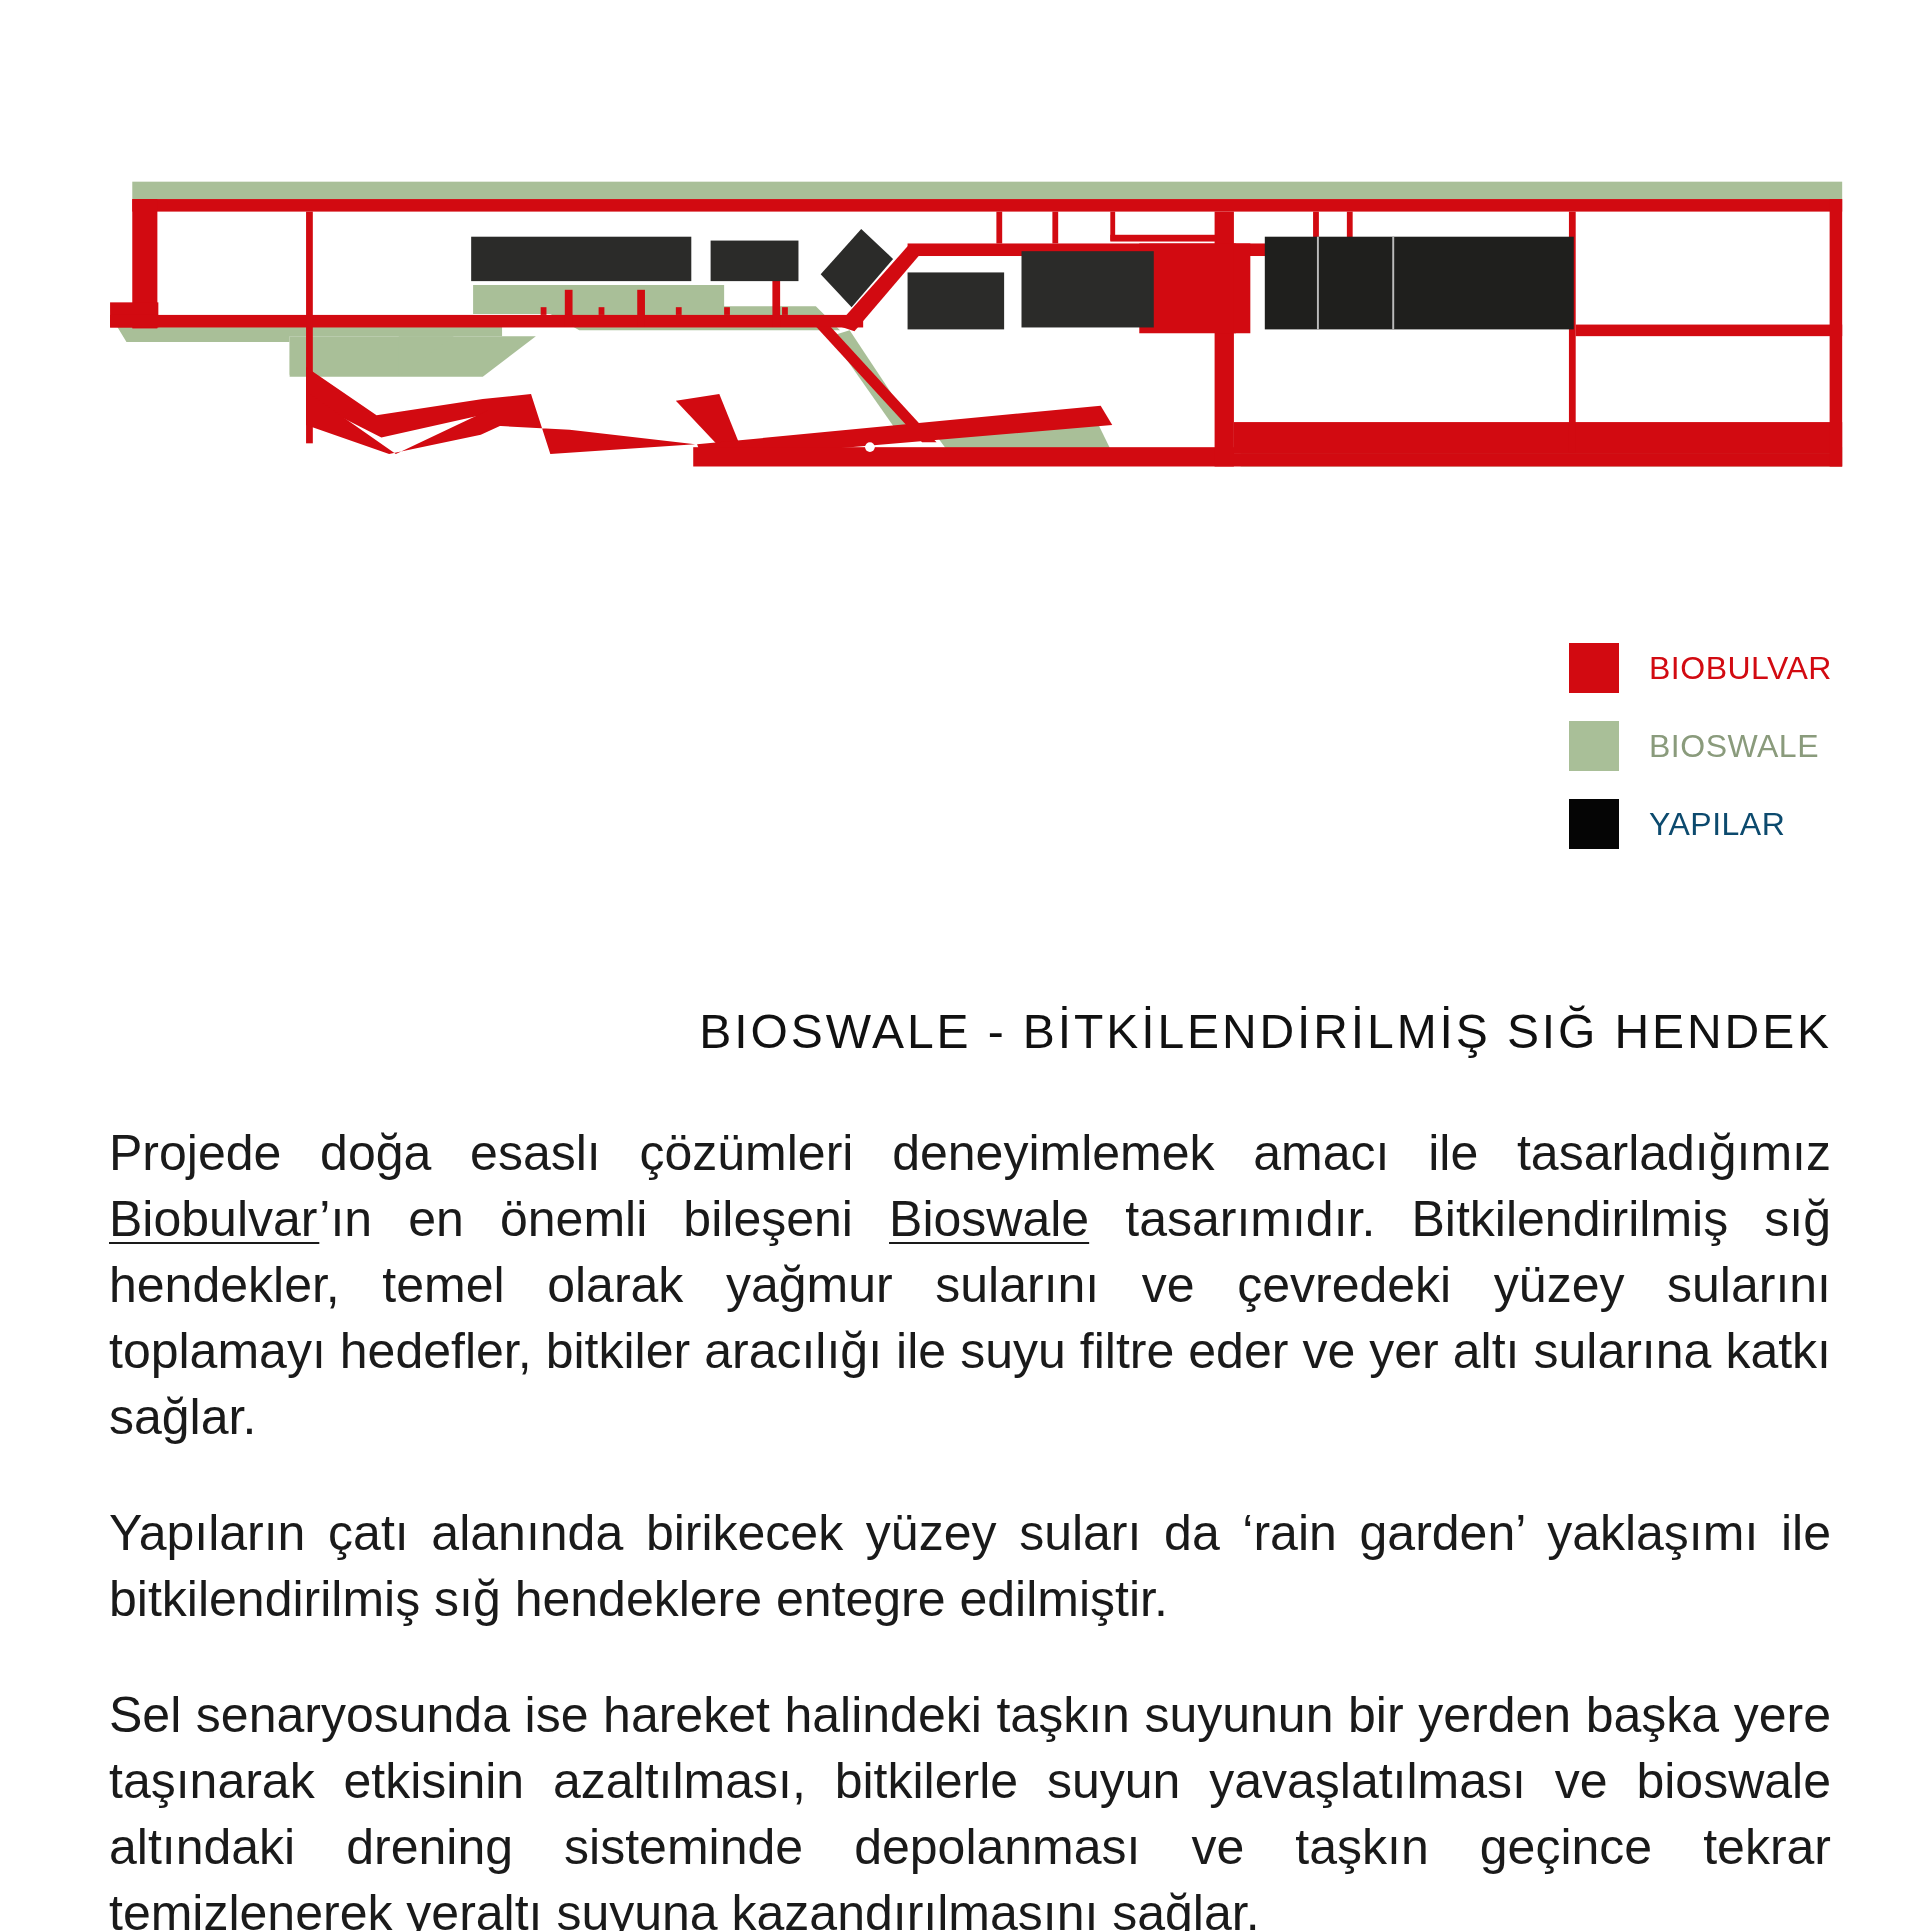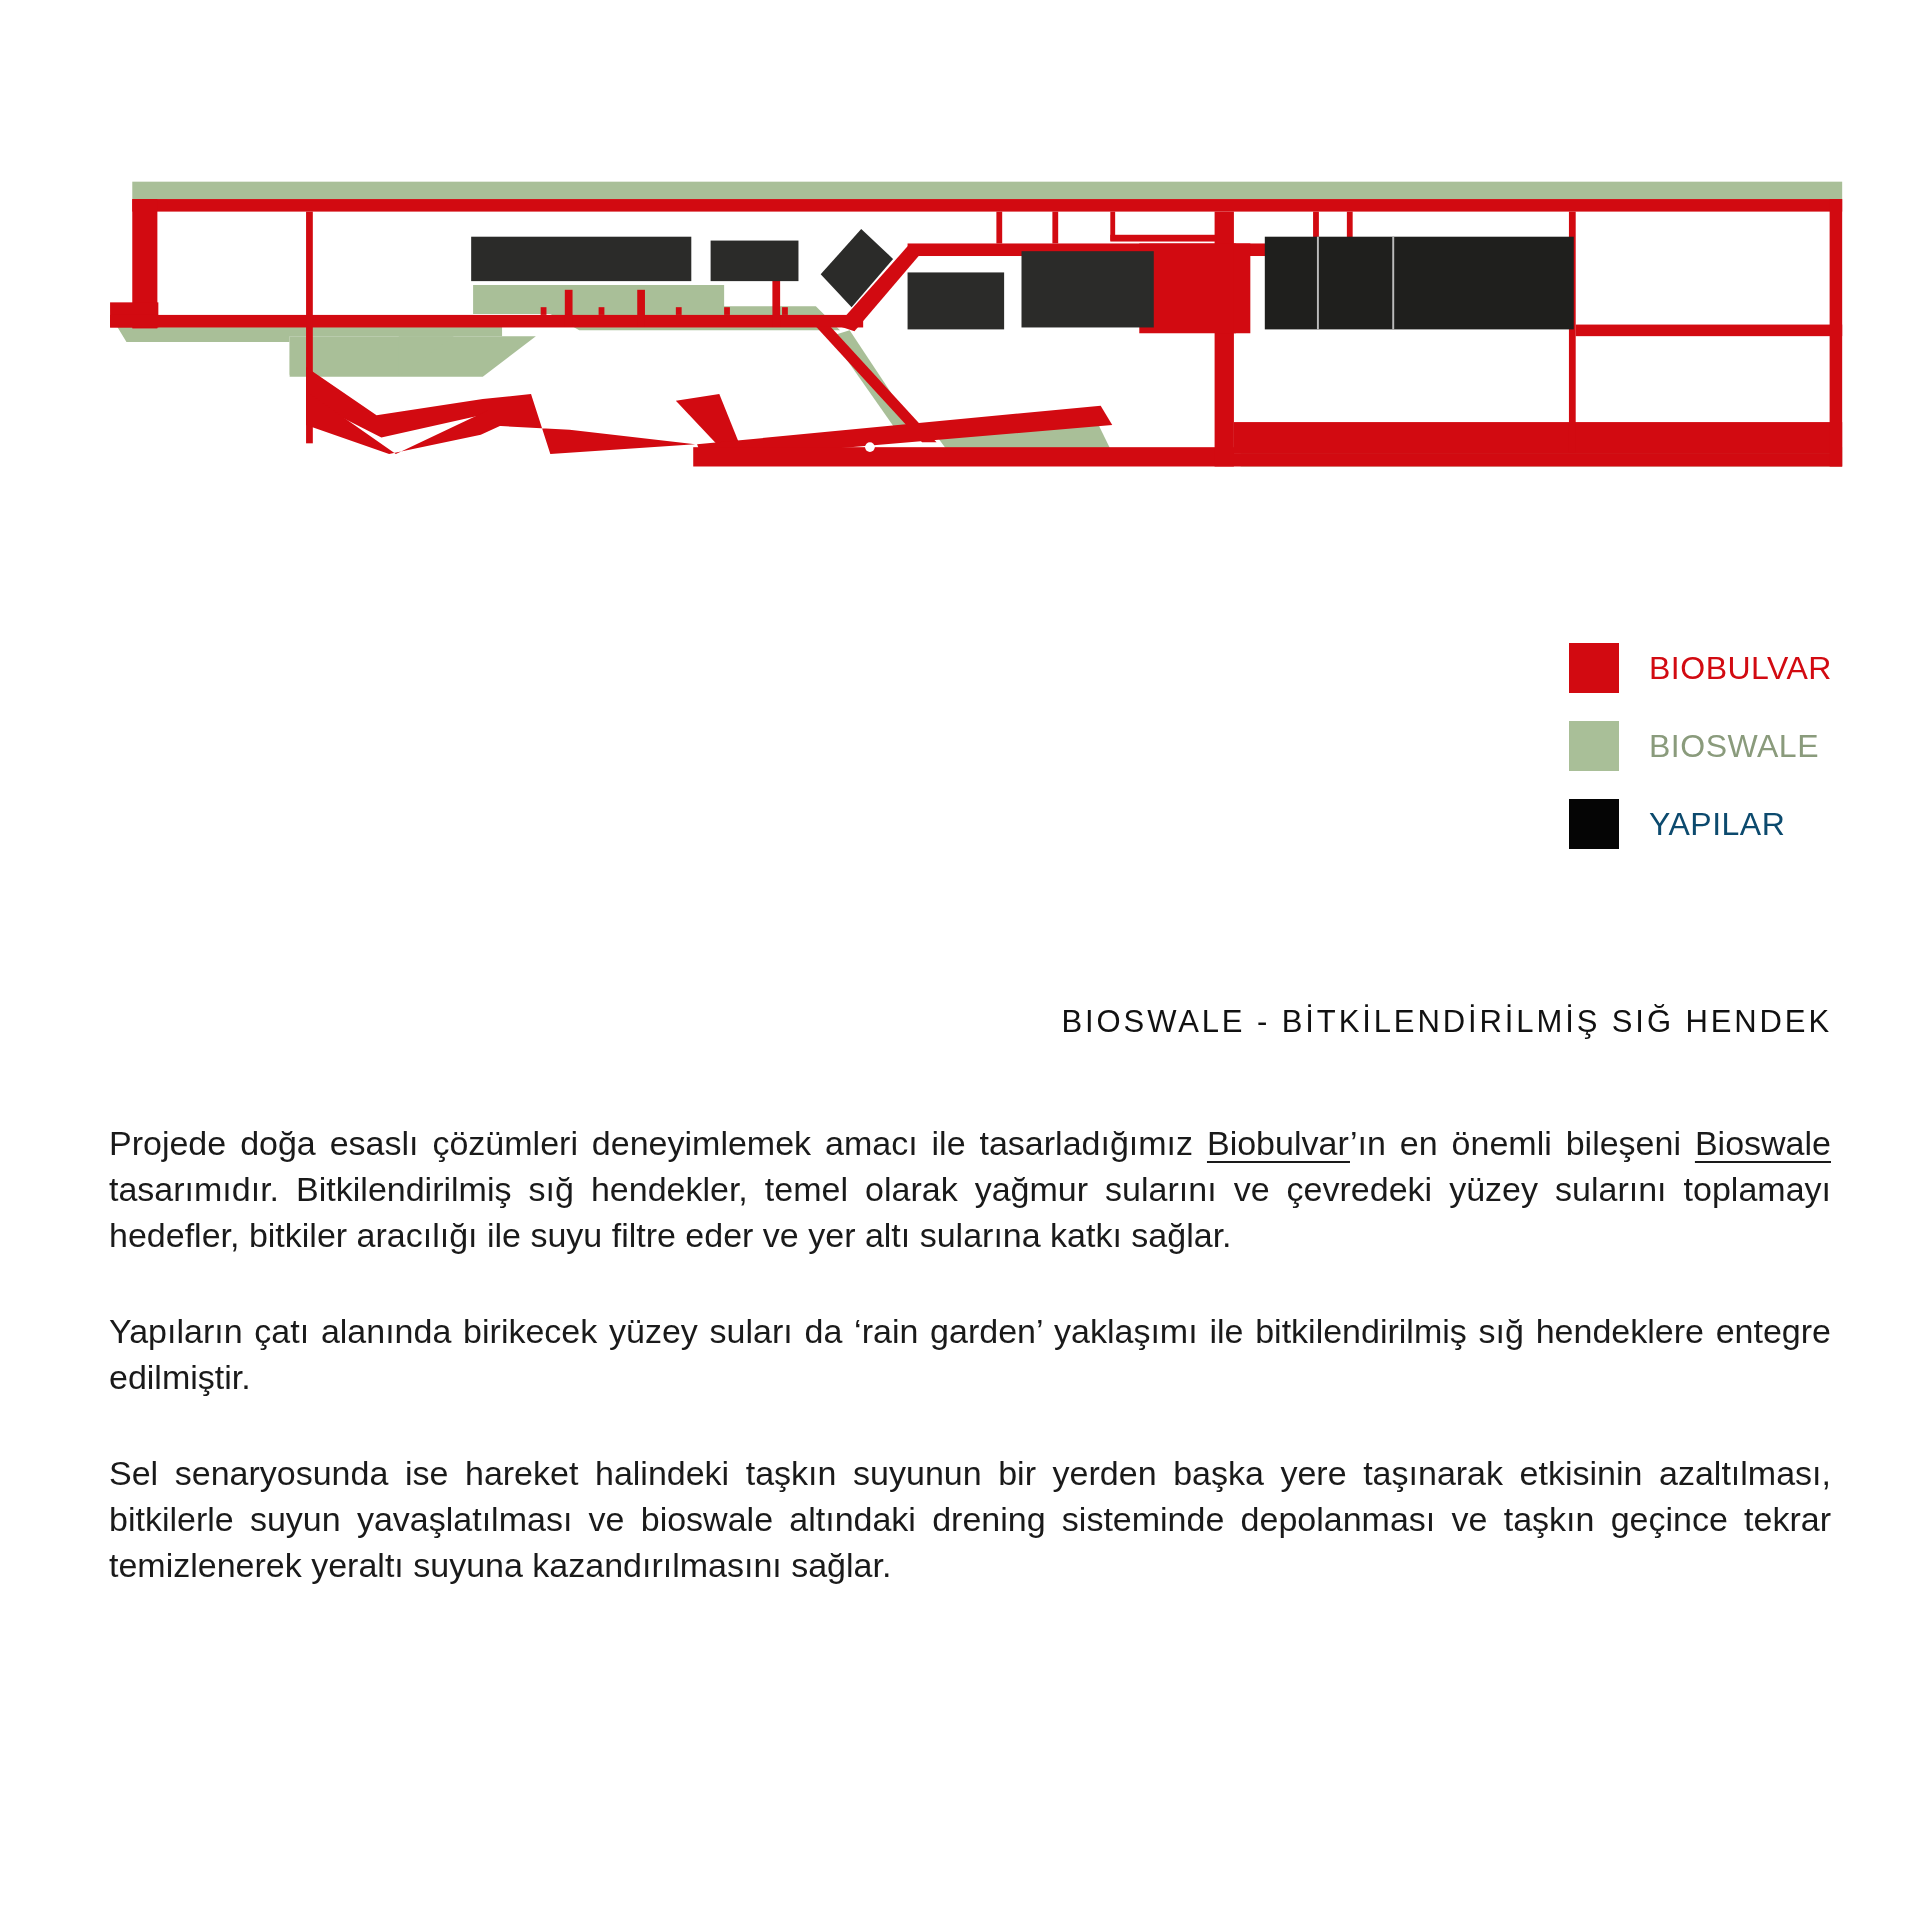--- a/index.html
+++ b/index.html
@@ -3,24 +3,24 @@
   <meta charset="utf-8">
   <style>
     html, body { margin: 0; padding: 0; background: #ffffff; }
     body { width: 1931px; height: 1931px; position: relative; overflow: hidden;
            font-family: "Liberation Sans", "DejaVu Sans", sans-serif; color: #1a1a1a; }
     #site-plan { position: absolute; left: 0; top: 0; width: 1931px; height: 541px; }
     .legend { position: absolute; left: 1569px; top: 643px; }
     .legend-item { display: flex; align-items: center; height: 50px; margin-bottom: 28px; }
     .legend-swatch { width: 50px; height: 50px; flex: 0 0 50px; }
     .legend-label { margin-left: 30px; font-size: 32px; letter-spacing: 0.5px; }
-    .doc-title { position: absolute; right: 99px; top: 1004px; font-size: 31px;
+    .doc-title { position: absolute; right: 99px; top: 1004px; font-size: 48px;
                  letter-spacing: 2.9px; font-weight: 300; color: #111; white-space: nowrap; }
     .body-text { position: absolute; left: 109px; width: 1722px; top: 1120px; }
-    .para { font-size: 34px; line-height: 46px; text-align: justify; margin: 0 0 50px 0; color: #1a1a1a; }
+    .para { font-size: 50px; line-height: 66px; text-align: justify; margin: 0 0 50px 0; color: #1a1a1a; }
     .para u { text-decoration: underline; text-underline-offset: 5.8px; text-decoration-thickness: 1.9px; }
   </style>
 </head>
 <body>
 
 <svg id="site-plan" viewBox="0 0 2000 560" xmlns="http://www.w3.org/2000/svg">
 
   <g fill="#a9bf98">
     <rect x="137" y="188" width="1771" height="18"></rect>
     <rect x="1285" y="463" width="623" height="20"></rect>

